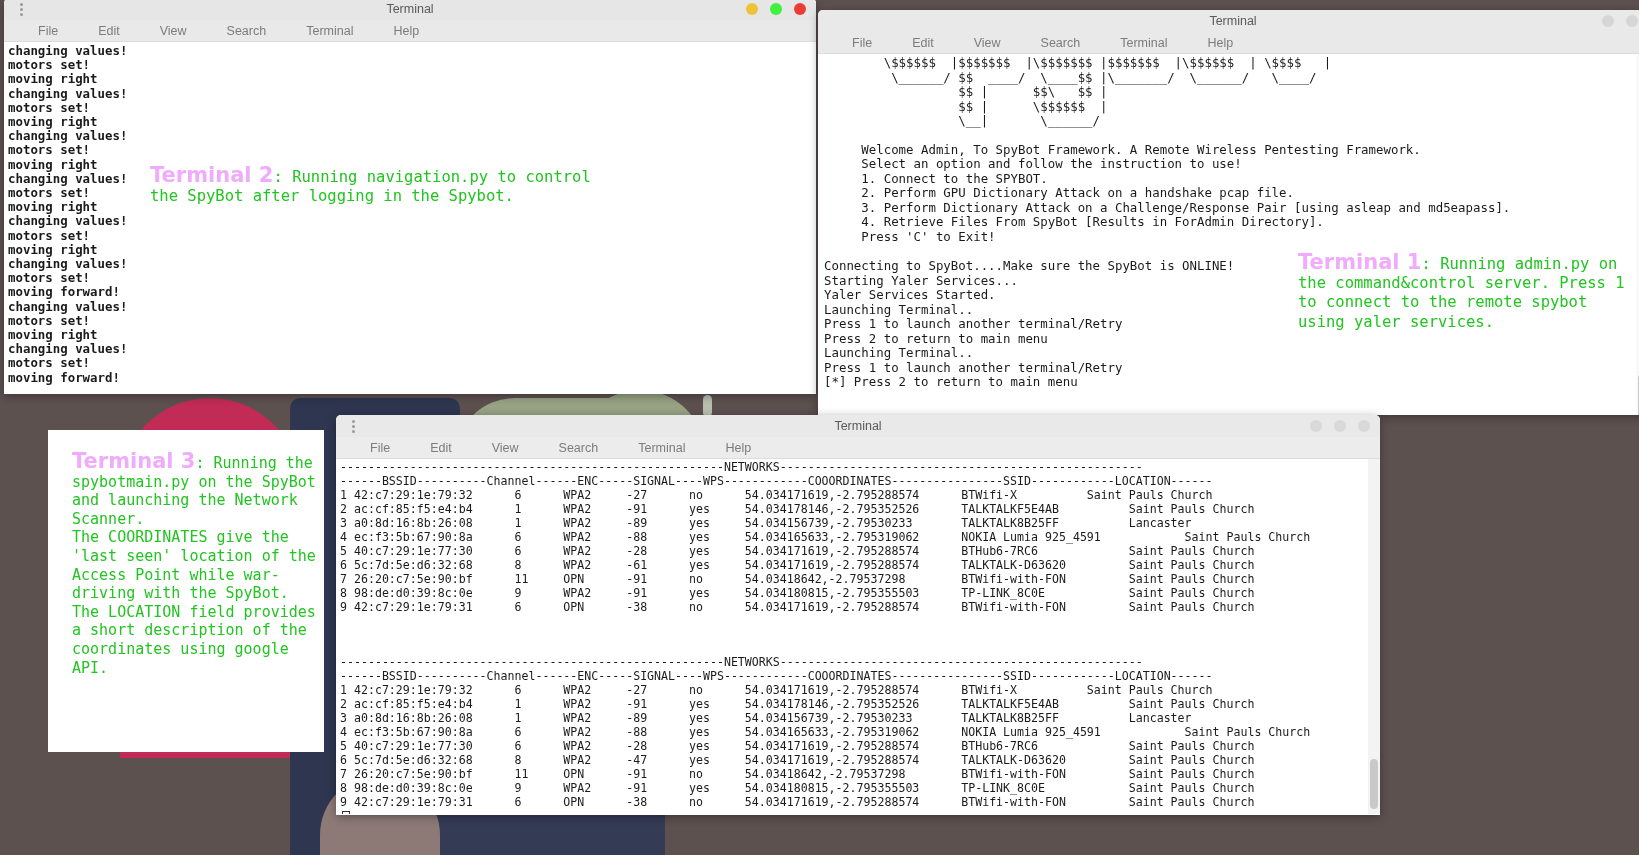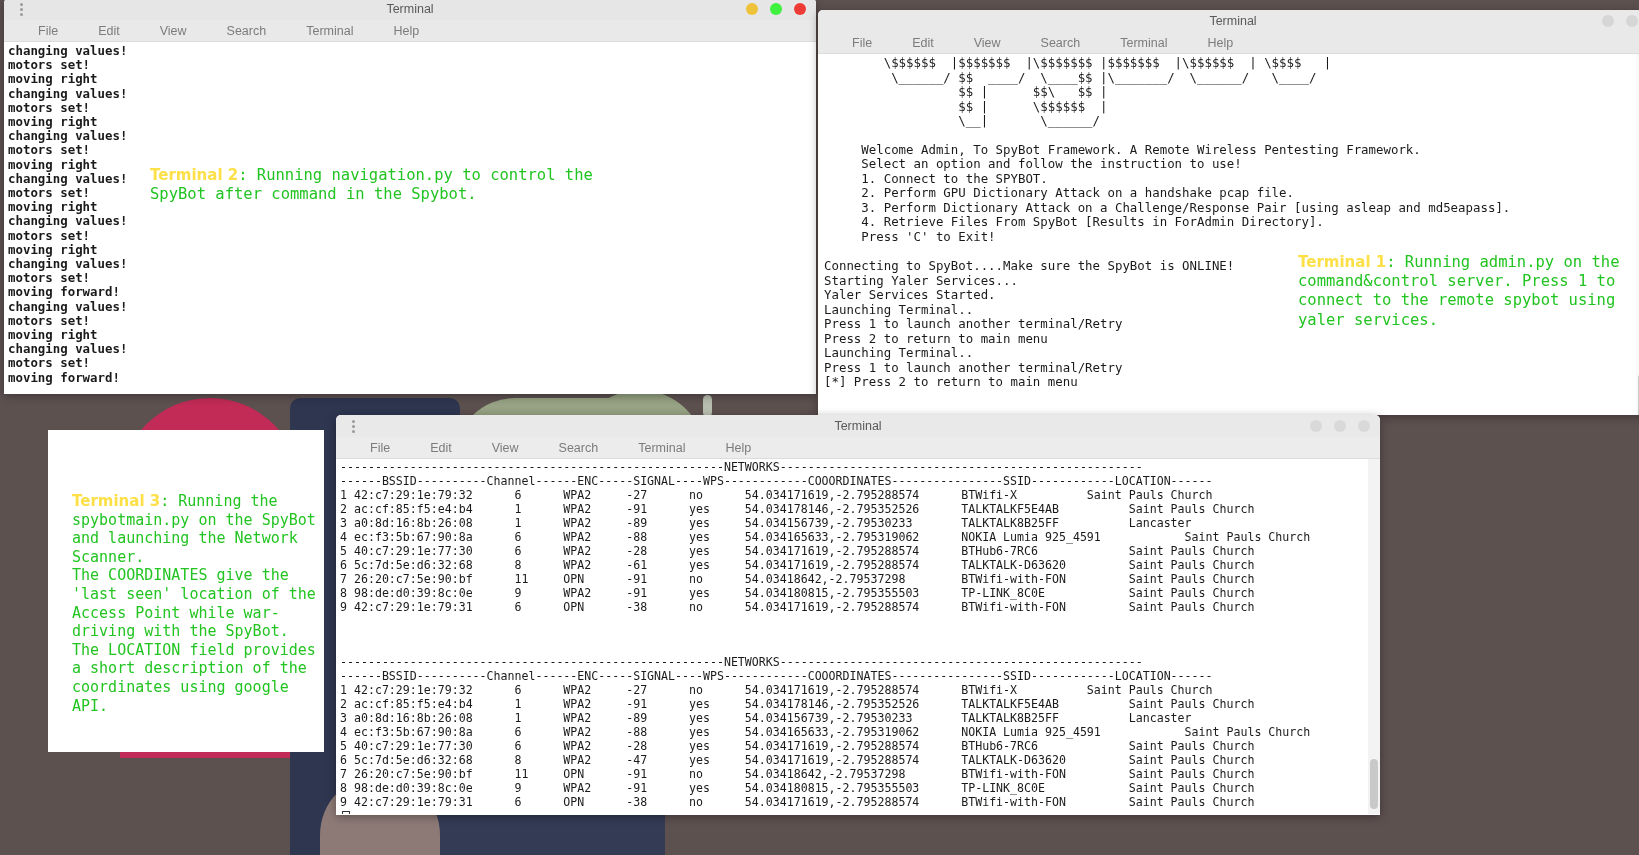--- a/index.html
+++ b/index.html
@@ -113,30 +113,30 @@
   #win-term3 .termbody { height:355px; padding:2px 0 0 4px; }
   #win-term3 pre { font-size:11.6px; line-height:13.95px; }
 
   
   .annot {
     position:absolute;
     font-family:"DejaVu Sans Mono","Liberation Mono",monospace;
     font-size:15.5px; line-height:19.2px; color:#22c421;
     white-space:pre-wrap;
   }
-  .annot b { color:#fde047; font-family:"DejaVu Sans","Liberation Sans",sans-serif;
-             font-weight:bold; font-size:15px; }
+  .annot b { color:#f0abfc; font-family:"DejaVu Sans","Liberation Sans",sans-serif;
+             font-weight:bold; font-size:21px; }
 
   #annot-t2 { left:150px; top:166px; width:470px; }
   #annot-t1 { left:1286px; top:253px; width:345px;margin-left:12px; }
   #annot-t3box {
     position:absolute; left:48px; top:430px; width:276px; height:322px;
     background:#ffffff;
   }
-  #annot-t3 { left:72px; top:452px; width:245px; font-size:15px; line-height:18.6px;margin-top:40px; }
+  #annot-t3 { left:72px; top:452px; width:245px; font-size:15px; line-height:18.6px; }
 </style>
 </head>
 <body>
 
 <div id="desktop">
   <div class="wp-shape wp-crimson"></div>
   <div class="wp-shape wp-navy"></div>
   <div class="wp-shape wp-sage"></div>
   <div class="wp-shape wp-sage2"></div>
   <div class="wp-shape wp-navy2"></div>
@@ -292,20 +292,20 @@
 7 26:20:c7:5e:90:bf      11     OPN      -91      no      54.03418642,-2.79537298        BTWifi-with-FON         Saint Pauls Church
 8 98:de:d0:39:8c:0e      9      WPA2     -91      yes     54.034180815,-2.795355503      TP-LINK_8C0E            Saint Pauls Church
 9 42:c7:29:1e:79:31      6      OPN      -38      no      54.034171619,-2.795288574      BTWifi-with-FON         Saint Pauls Church</pre>
     <span style="display:inline-block;width:8px;height:14px;background:#fff;border:1px solid #333;margin-left:2px"></span>
     <div class="scrollbar">
       <i style="top:300px;height:50px"></i>
     </div>
   </div>
 </div>
 
-<div class="annot" id="annot-t2"><b>Terminal 2</b><span>: Running navigation.py to control the SpyBot after command in the Spybot.</span></div>
+<div class="annot" id="annot-t2"><b>Terminal 2</b><span>: Running navigation.py to control the SpyBot after logging in the Spybot.</span></div>
 
 <div class="annot" id="annot-t1"><b>Terminal 1</b><span>: Running admin.py on the command&amp;control server. Press 1 to connect to the remote spybot using yaler services.</span></div>
 
 <div id="annot-t3box"></div>
 <div class="annot" id="annot-t3"><b>Terminal 3</b><span>: Running the spybotmain.py on the SpyBot and launching the Network Scanner.
 The COORDINATES give the 'last seen' location of the Access Point while war-driving with the SpyBot.
 The LOCATION field provides a short description of the coordinates using google API.</span></div>
 
 </body></html>

